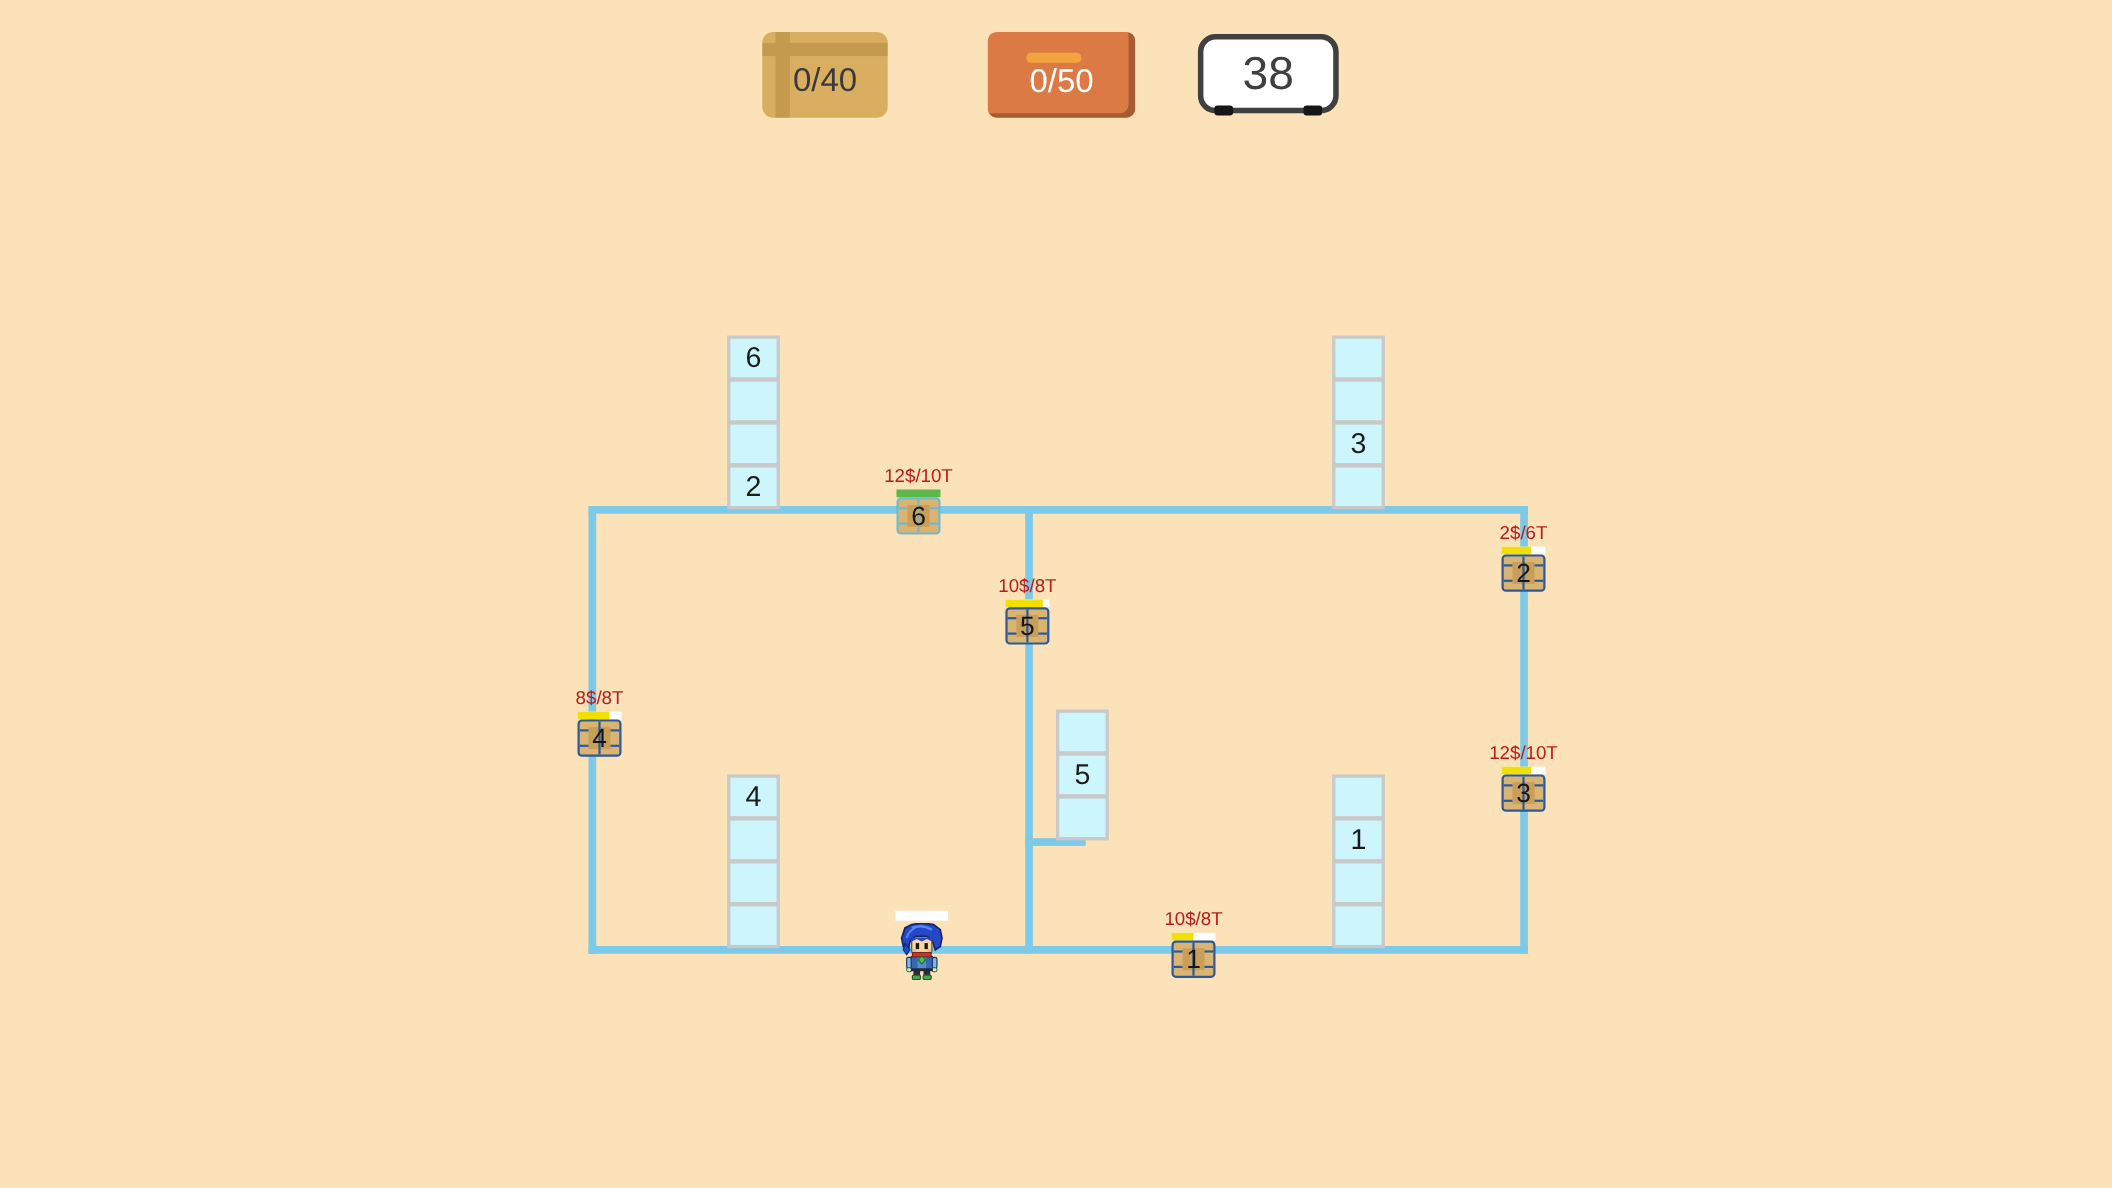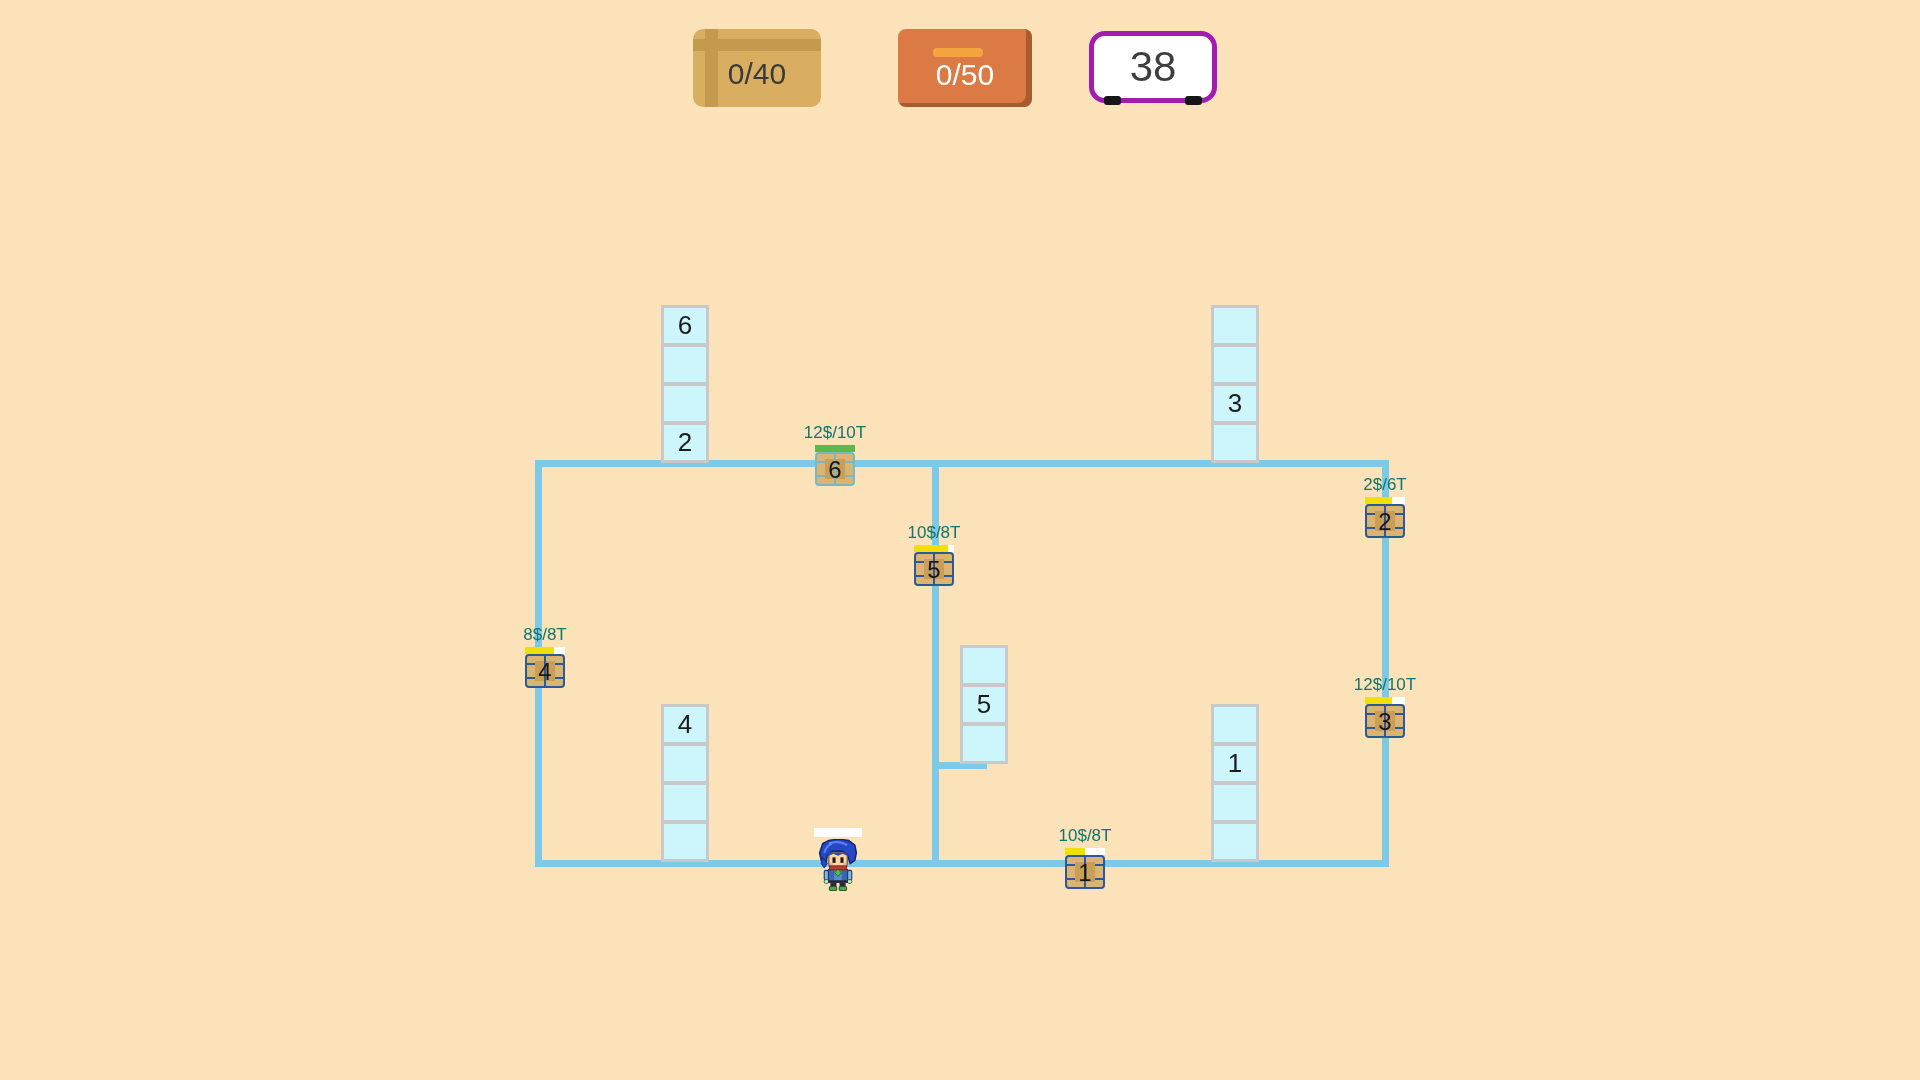--- a/index.html
+++ b/index.html
@@ -1,46 +1,46 @@
 <!DOCTYPE html>
 <html><head>
 <meta charset="utf-8">
 <style>
   html,body{margin:0;padding:0;background:#FBE2B9;}
   #stage{position:relative;width:1920px;height:1080px;background:#FBE2B9;overflow:hidden;
          font-family:"Liberation Sans",sans-serif;}
 
   
   .hud-box{position:absolute;box-sizing:border-box;display:flex;align-items:center;justify-content:center;}
-  #storage-counter{left:693px;top:29px;width:128px;height:78px;background:#D9AE60;border-radius:10px;overflow:hidden;}
+  #storage-counter{left:693px;top:29px;width:114px;height:78px;background:#D9AE60;border-radius:10px;overflow:hidden;}
   #storage-counter .h-stripe{position:absolute;left:0;top:10px;width:100%;height:12px;background:#C49A4E;}
   #storage-counter .v-stripe{position:absolute;left:12px;top:0;width:13px;height:100%;background:#C49A4E;}
   #storage-counter .hud-text{position:relative;font-size:30px;color:#3A3A3A;padding-top:12px;}
 
   #order-counter{left:898px;top:29px;width:134px;height:78px;background:#DC7A45;border-radius:8px;
                  box-shadow:inset -6px -4px 0 rgba(122,66,31,.55);}
   #order-counter .mini-bar{position:absolute;left:35px;top:19px;width:50px;height:9px;background:#F3A43F;border-radius:4px;}
   #order-counter .hud-text{font-size:30px;color:#FFFFFF;padding-top:14px;}
 
-  #timer-display{left:1089px;top:31px;width:128px;height:72px;background:#FFFFFF;border:5px solid #a21caf;border-radius:16px;}
+  #timer-display{left:1089px;top:31px;width:128px;height:72px;background:#FFFFFF;border:5px solid #404040;border-radius:16px;}
   #timer-display .hud-text{font-size:42px;color:#3F3F3F;}
   #timer-display .foot{position:absolute;bottom:-7px;width:17px;height:9px;background:#161616;border-radius:3px;}
   #timer-display .foot.l{left:10px}  #timer-display .foot.r{right:10px}
 
   
   .wall{position:absolute;background:#7CC9E8;}
 
   
   .shelf{position:absolute;background:#C9C9C9;padding:3px;display:flex;flex-direction:column;gap:4px;z-index:3;}
   .shelf-cell{width:42px;height:35px;background:#CDF5FC;display:flex;align-items:center;justify-content:center;}
   .shelf-cell span{font-size:26px;color:#1B1B1B;}
 
   
   .package{position:absolute;width:88px;text-align:center;z-index:5;}
-  .pkg-label{font-size:17px;color:#0f766e;white-space:nowrap;height:20px;line-height:20px;}
+  .pkg-label{font-size:17px;color:#b91c1c;white-space:nowrap;height:20px;line-height:20px;}
   .pkg-bar{width:40px;height:7px;background:#FFFFFF;margin:2px auto 0;}
   .pkg-bar-fill{height:100%;}
   .pkg-box{position:relative;width:40px;height:34px;margin:0 auto;background:#DCB472;
            border:2px solid #2A5A9C;border-radius:4px;box-sizing:border-box;}
   .pkg-inner{position:absolute;left:8px;top:5px;width:20px;height:20px;background:#C89E58;}
   .tape-v{position:absolute;left:17px;top:0;width:2px;height:100%;background:#2A5A9C;}
   .tick{position:absolute;width:8px;height:2px;background:#2A5A9C;}
   .tick.tl{left:0;top:7px}   .tick.bl{left:0;bottom:7px}
   .tick.tr{right:0;top:7px}  .tick.br{right:0;bottom:7px}
   .pkg-num{position:absolute;left:0;top:2px;width:100%;font-size:24px;color:#161616;}

